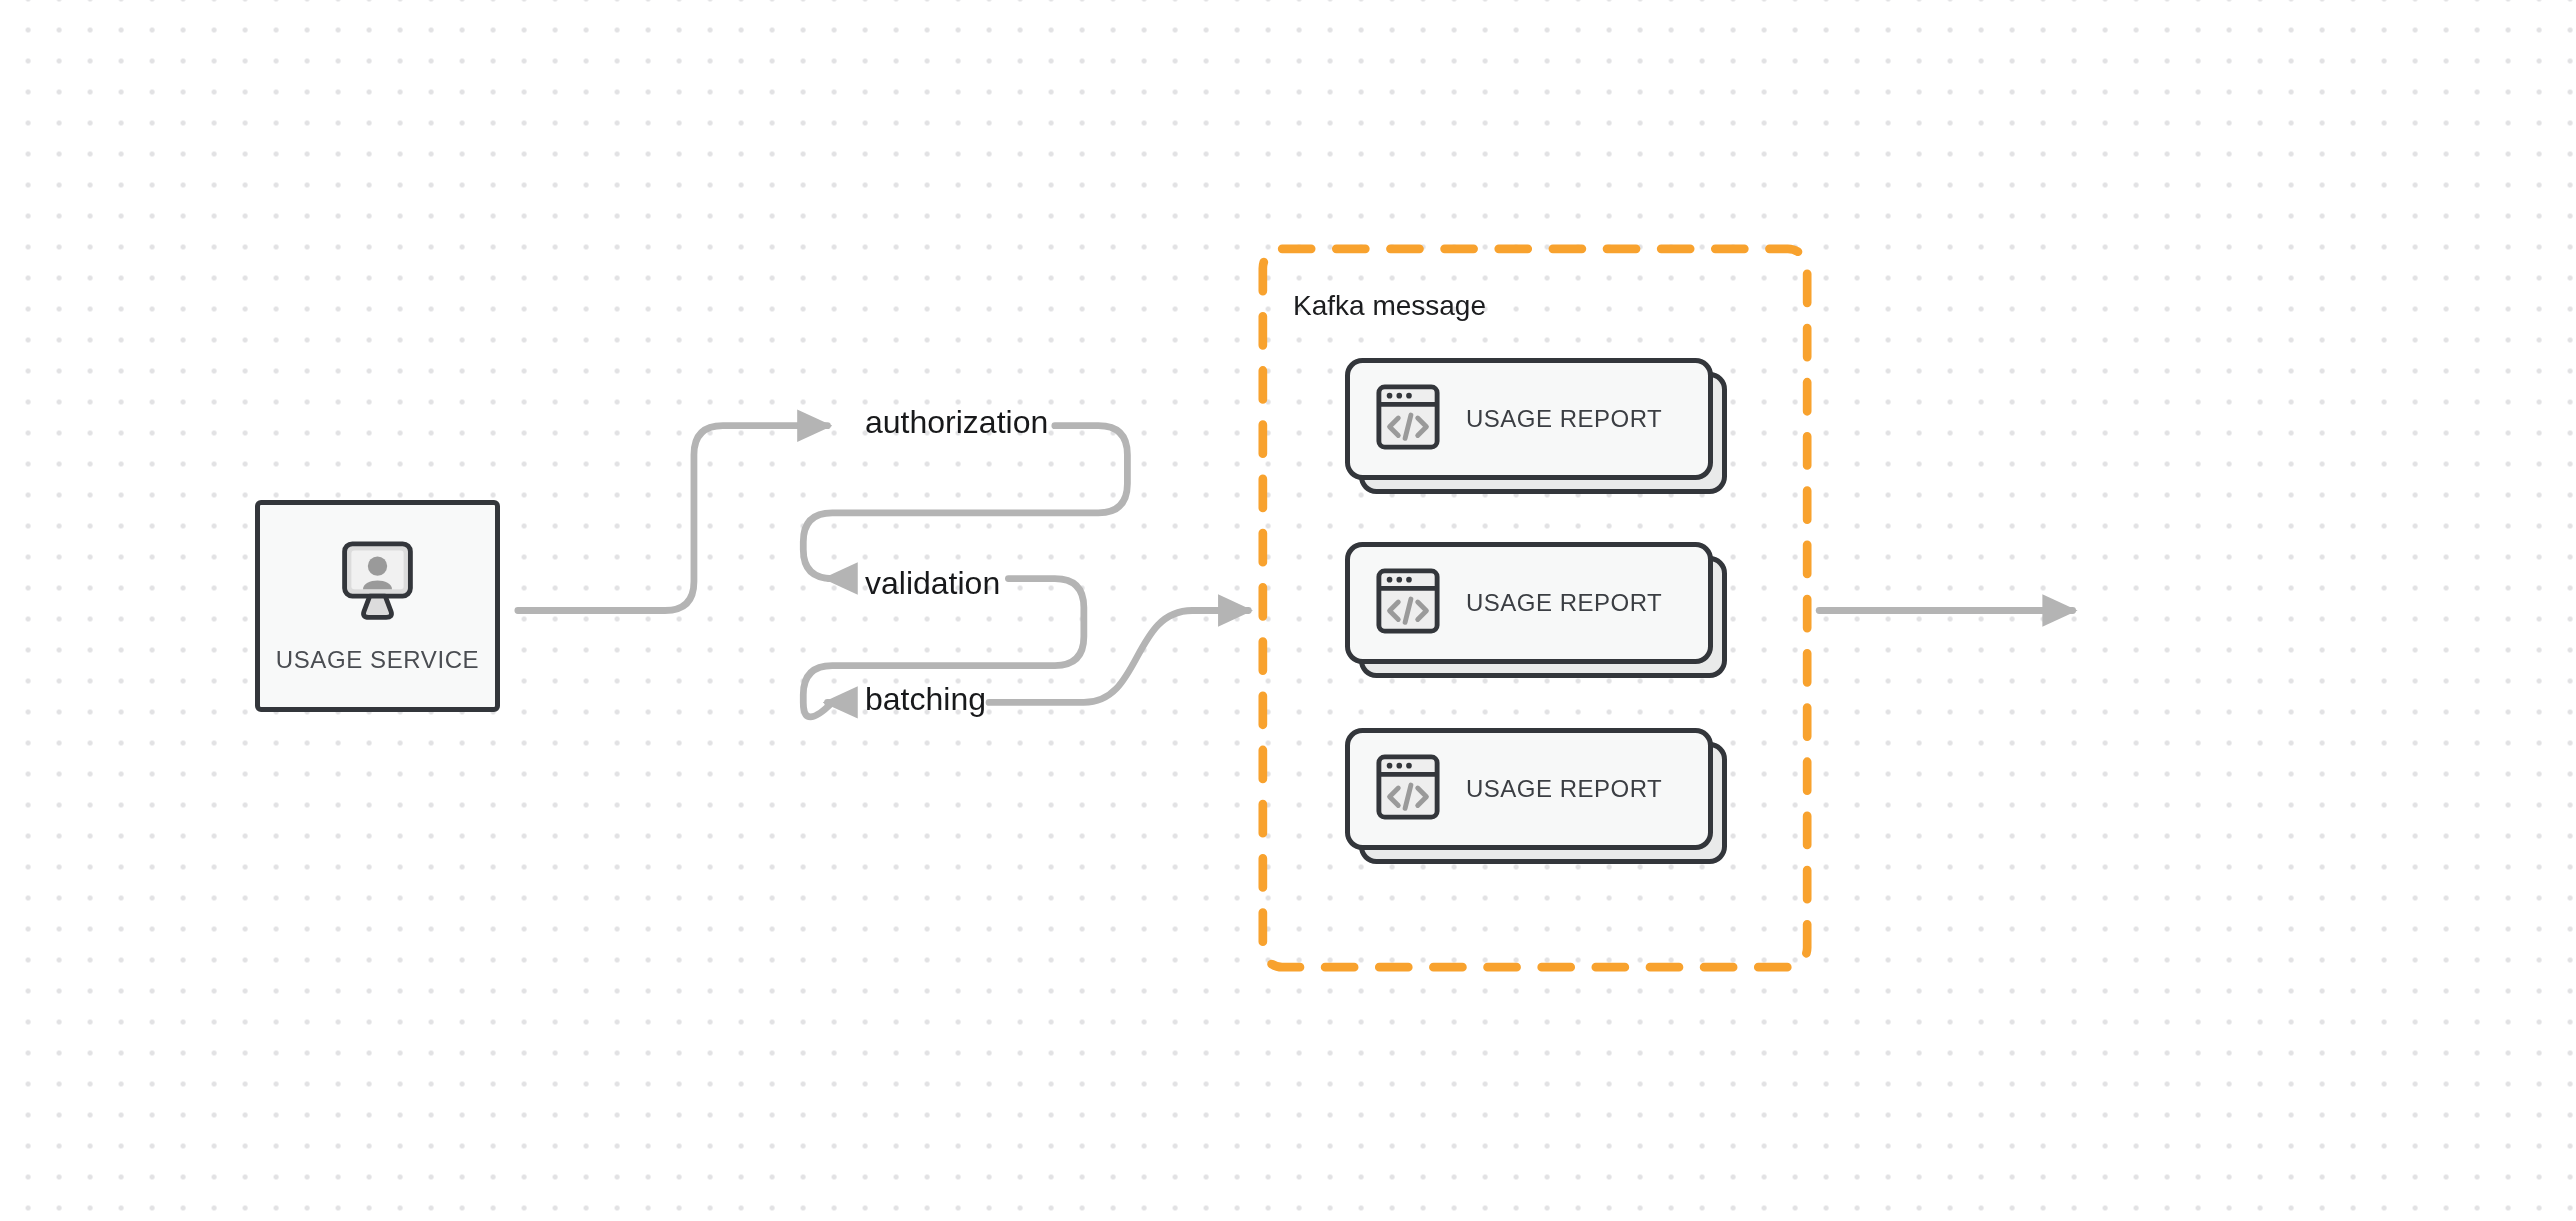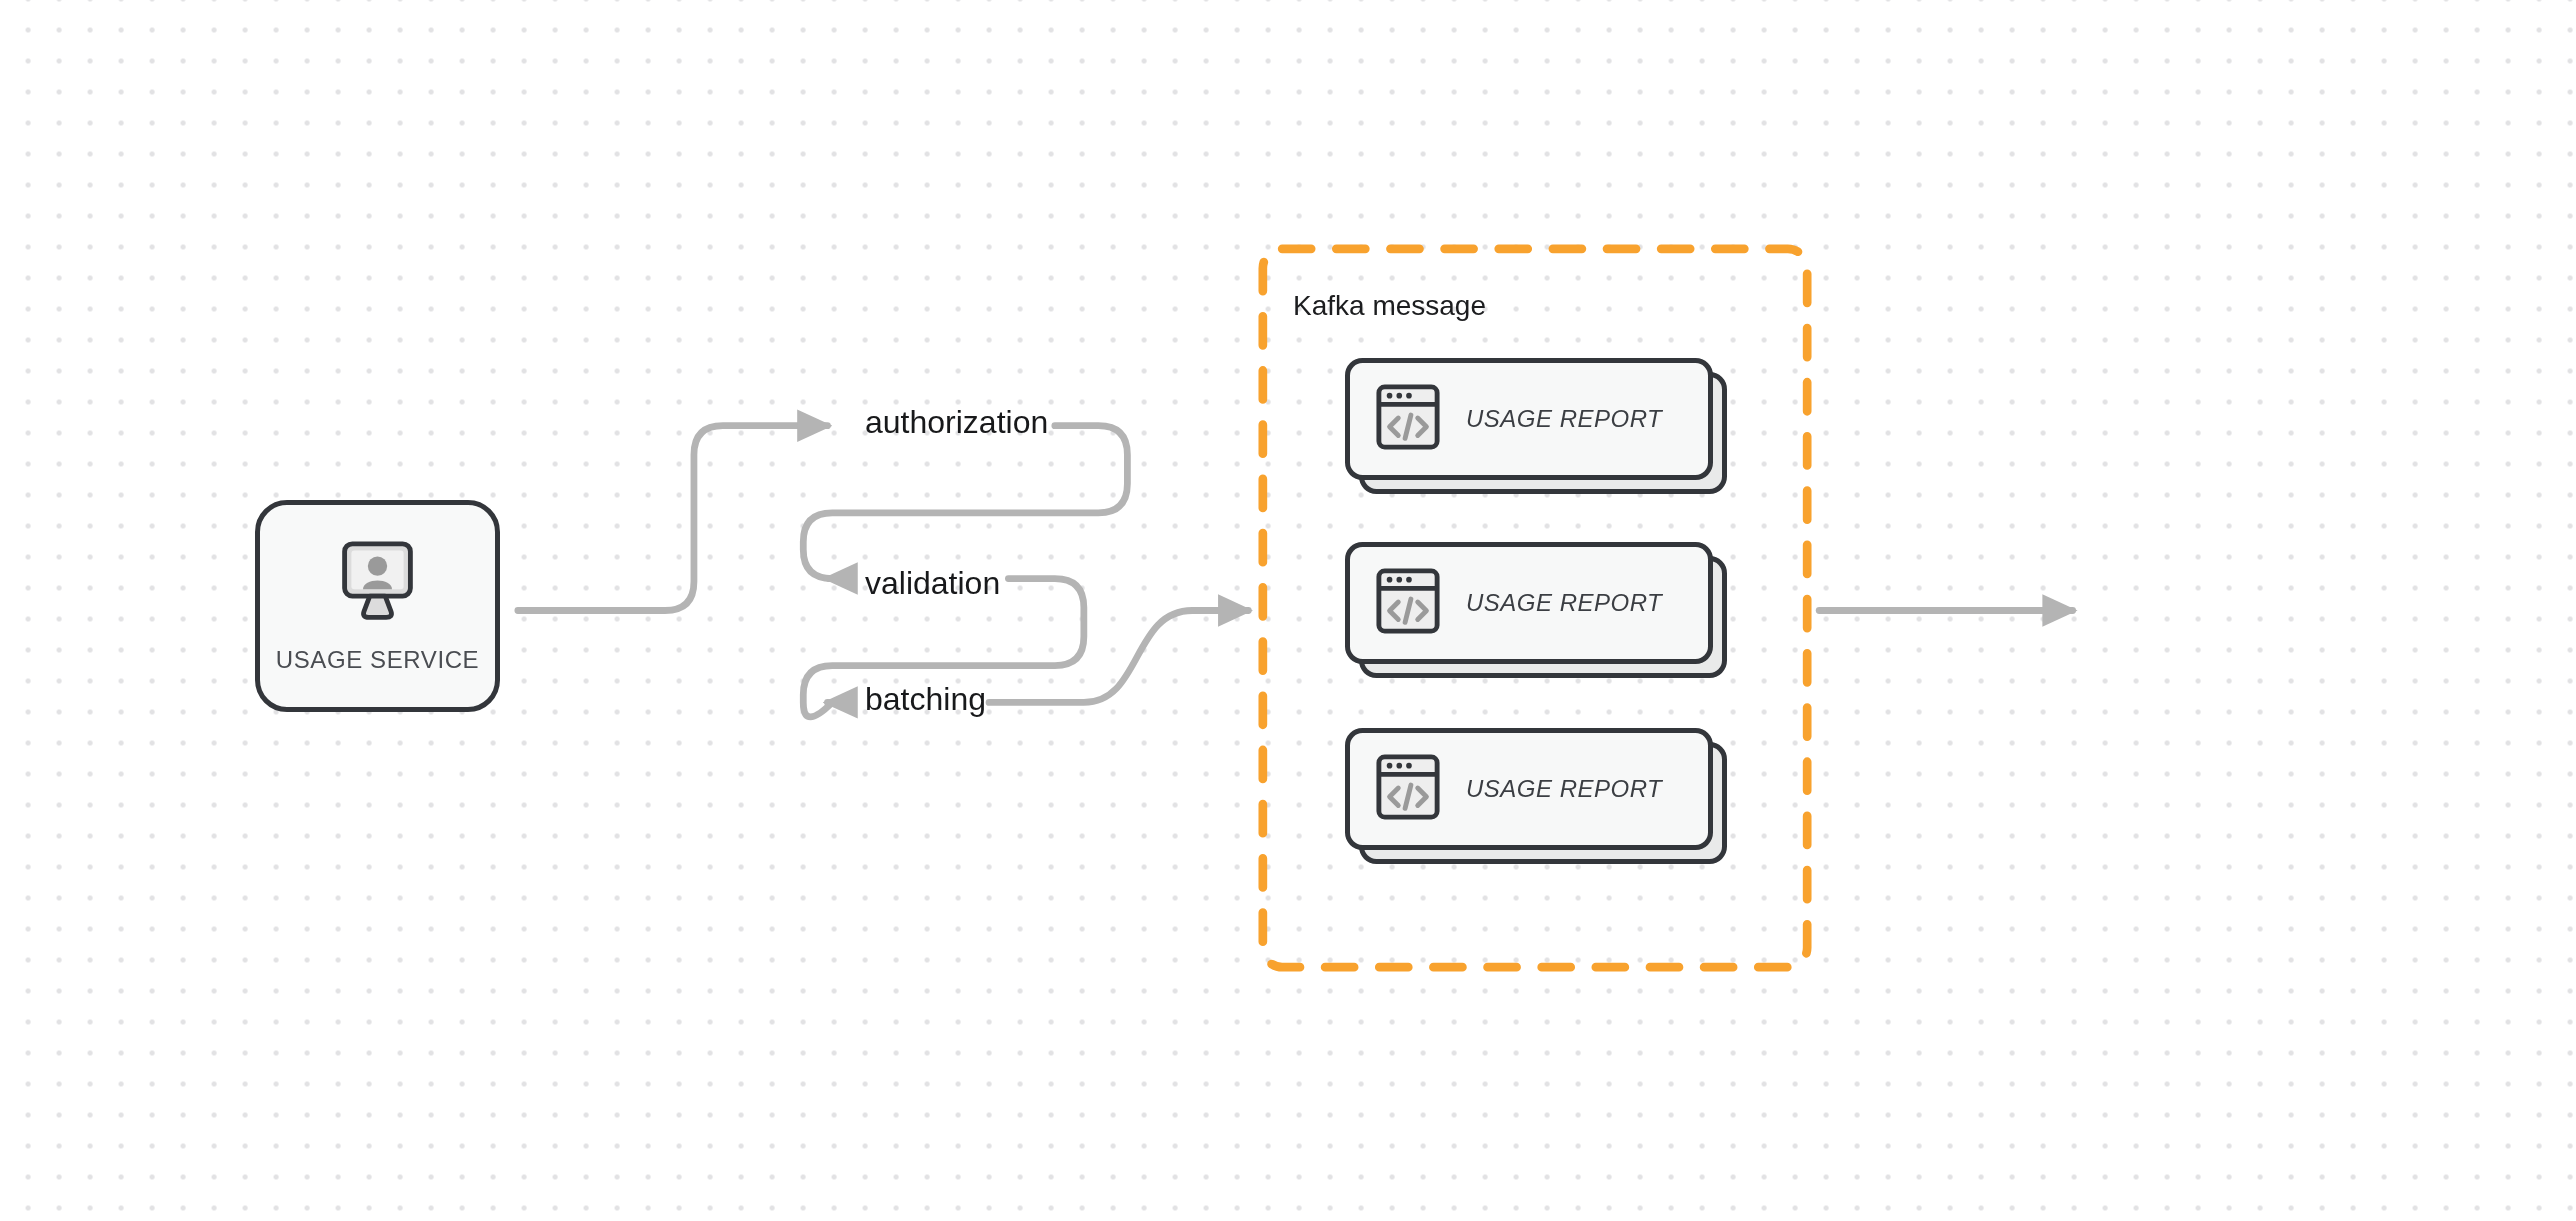--- a/index.html
+++ b/index.html
@@ -48,21 +48,21 @@
     text-align: center;
     white-space: nowrap;
   }
 
   
   #usage-service {
     left: 255px;
     top: 500px;
     width: 245px;
     height: 212px;
-    border-radius: 32px;
+    border-radius: 6px;
     align-items: center;
   }
   #usage-service .node-label {
     font-size: 24px;
     margin-top: 15.5px;
   }
   .monitor-icon { display: block; }
 
   
   #kafka-node {
@@ -151,21 +151,20 @@
     align-items: center;
   }
   .report-card .code-icon {
     margin-left: 25px;
     flex: 0 0 auto;
     display: block;
   }
   .report-card .report-label {
     margin-left: 25px;
     font-size: 24px;
-    font-style: italic;
     color: #3b3e43;
     letter-spacing: 0.5px;
     white-space: nowrap;
   }
 </style>
 </head>
 <body>
 
 <div id="canvas">
 

